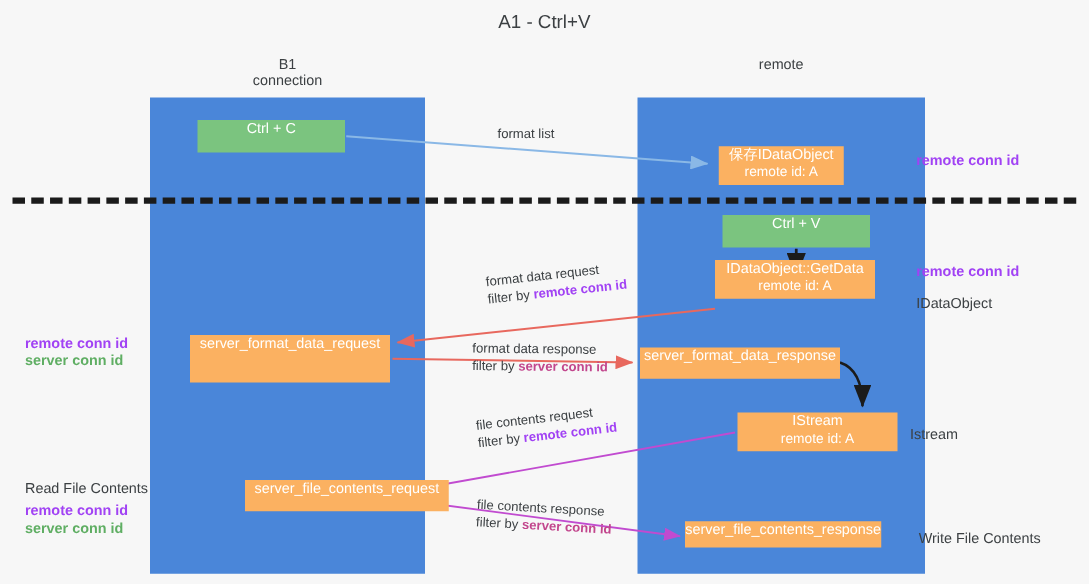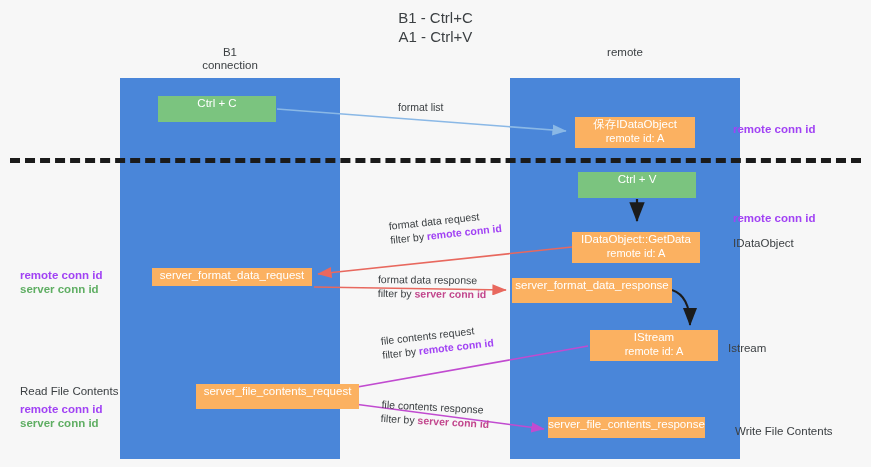--- a/index.html
+++ b/index.html
@@ -57,23 +57,23 @@
     white-space:nowrap;
   }
   .node.green{background:#7bc47f;}
   .node.orange{background:#fbb161;}
   .node .l2{font-size:11px;}
 
   
   #n-ctrlc{left:158px;top:96px;width:118px;height:26px;}
   #n-ctrlv{left:578px;top:172px;width:118px;height:26px;}
   
-  #n-save-ido{left:575px;top:117px;width:120px;height:31px;}
-  #n-getdata{left:572px;top:232px;width:128px;height:31px;}
-  #n-sfdreq{left:152px;top:268px;width:160px;height:18px;}
+  #n-save-ido{left:575px;top:117px;width:100px;height:31px;}
+  #n-getdata{left:572px;top:208px;width:128px;height:31px;}
+  #n-sfdreq{left:152px;top:268px;width:160px;height:38px;}
   #n-sfdresp{left:512px;top:278px;width:160px;height:25px;}
   #n-istream{left:590px;top:330px;width:128px;height:31px;}
   #n-sfcreq{left:150px;top:384px;width:163px;height:25px;margin-left:46px;}
   #n-sfcresp{left:548px;top:417px;width:157px;height:21px;}
 
   
   .side{
     font-size:11.5px;
     line-height:14px;
     white-space:nowrap;
@@ -106,21 +106,20 @@
   #el-fdresp{left:378px;top:272px;transform:rotate(0.6deg);transform-origin:left top;}
   #el-fcreq{left:380px;top:334px;transform:rotate(-6.5deg);transform-origin:left top;}
   #el-fcresp{left:382px;top:397px;transform:rotate(3.2deg);transform-origin:left top;}
 </style>
 </head>
 <body>
 
 <div id="stage">
 
   <div class="abs" id="title">
-    <div>B1 - Ctrl+C</div>
     <div>A1 - Ctrl+V</div>
   </div>
 
   <div class="abs col-head" id="head-b1">
     <div>B1</div>
     <div>connection</div>
   </div>
   <div class="abs col-head" id="head-a1">
     <div>remote</div>
   </div>

